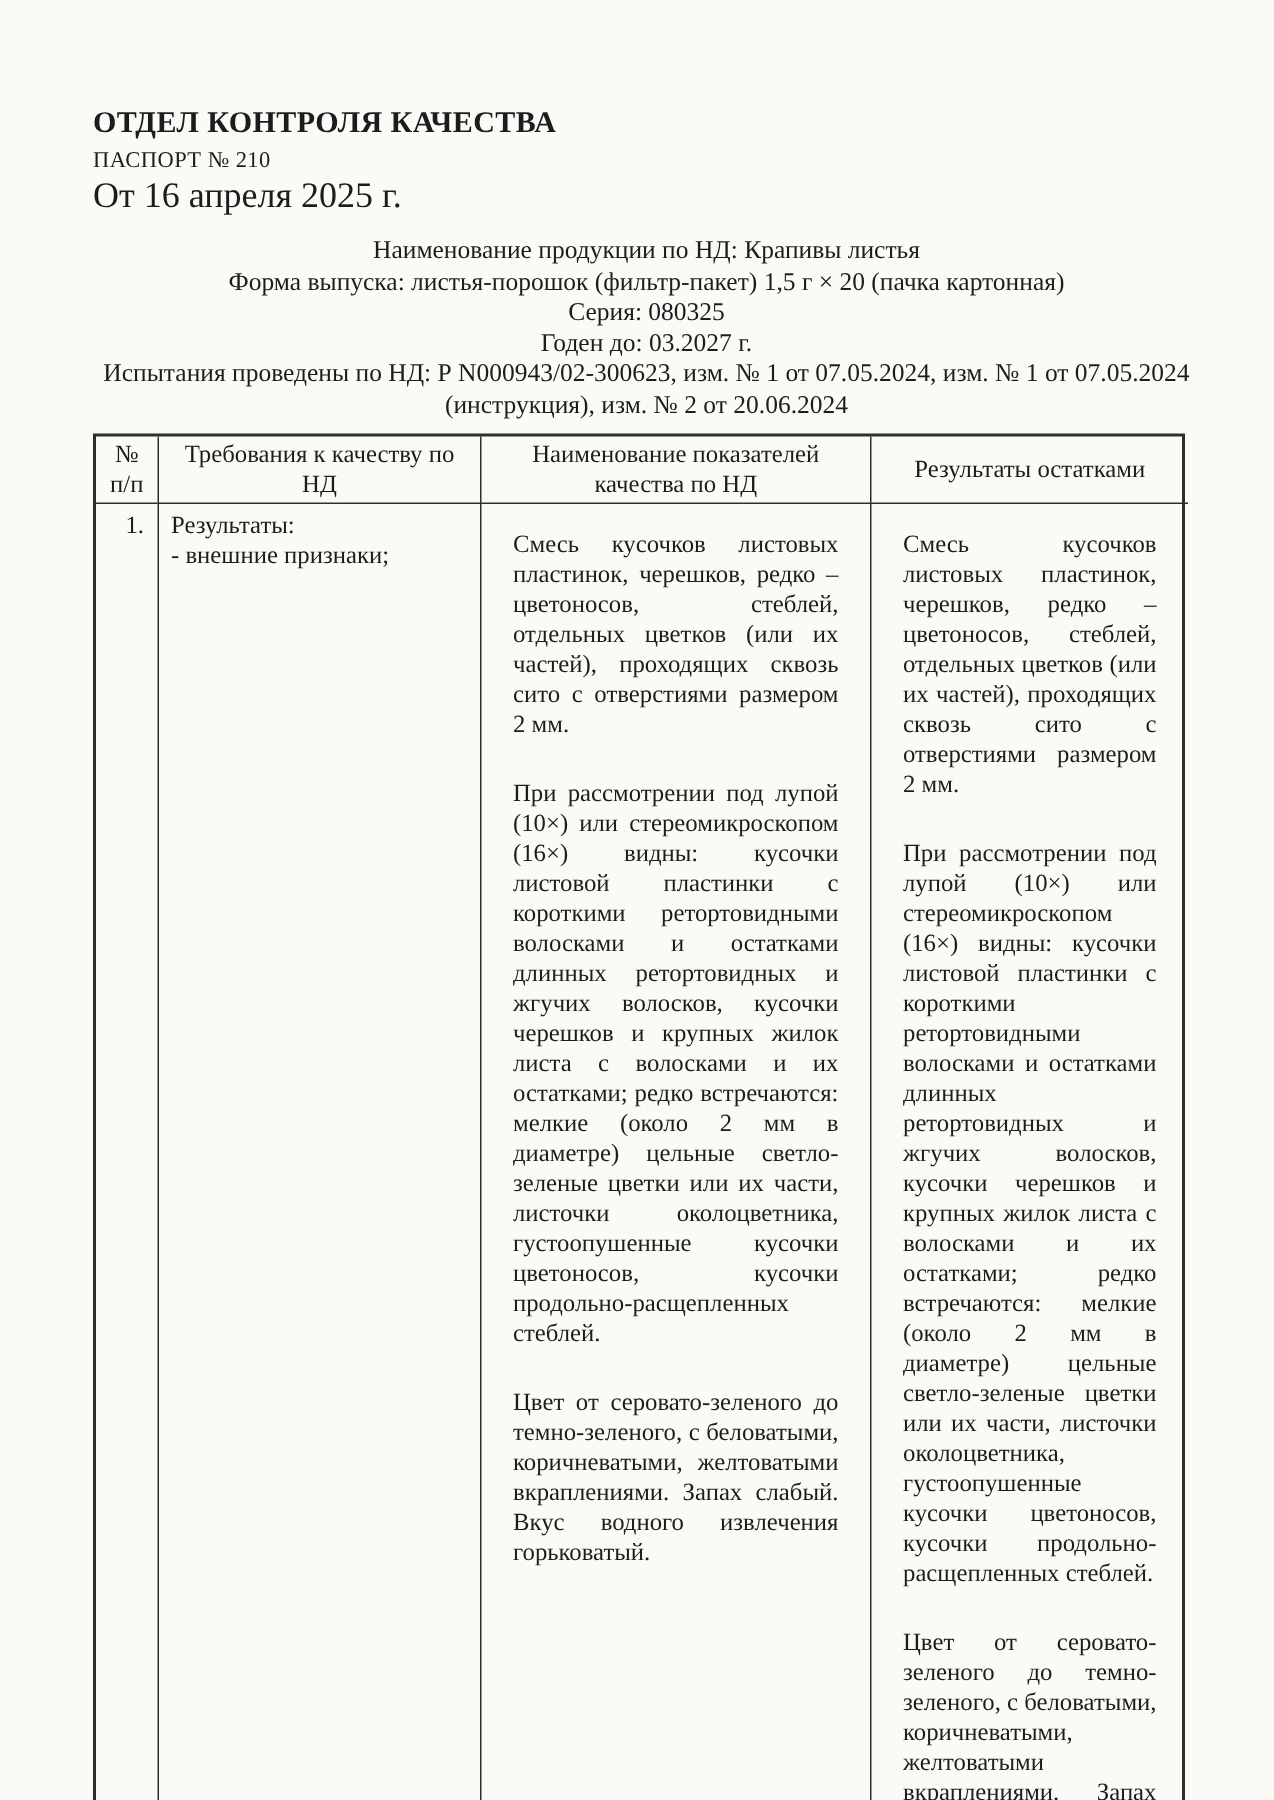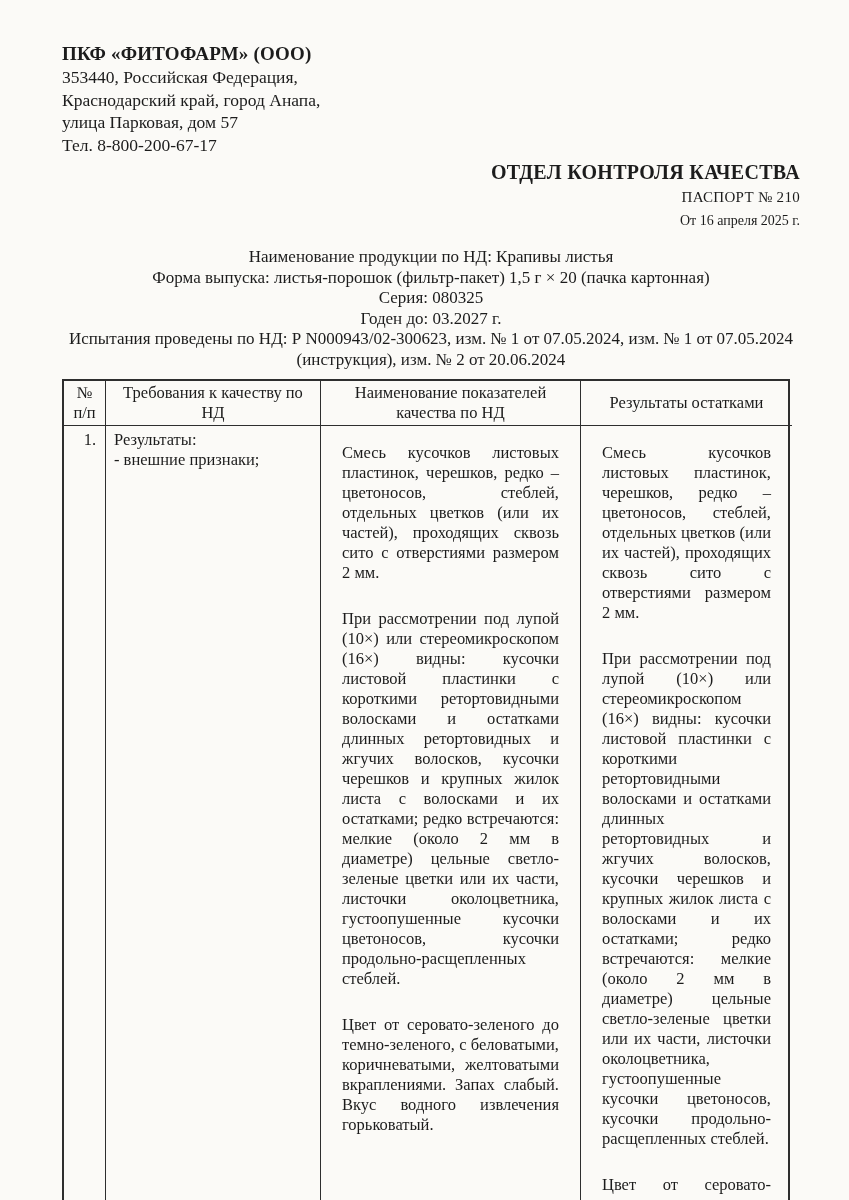--- a/index.html
+++ b/index.html
@@ -11,24 +11,24 @@
     font-family: "Liberation Serif", "DejaVu Serif", serif;
     overflow: hidden;
   }
   .page { width: 849px; height: 1200px; padding: 42px 49px 0 62px; }
 
   
   .company { font-size: 17.5px; line-height: 22.5px; }
   .company-name { font-size: 19px; font-weight: bold; line-height: 24px; letter-spacing: .2px; }
 
   
-  .title-block { text-align: right; margin-top: 4px; width: 738px; }
+  .title-block { text-align: left; margin-top: 28px; width: 738px; }
   .title-dept  { font-size: 20px; font-weight: bold; line-height: 25px; letter-spacing: .3px; }
   .title-pass  { font-size: 15px; font-weight: normal; line-height: 25px; letter-spacing: .3px; }
-  .title-date  { font-size: 14px; line-height: 22px; }
+  .title-date  { font-size: 24px; line-height: 22px; }
 
   
   .product { margin-top: 15px; font-size: 17px; line-height: 20.5px; width: 738px; }
   .product div { margin: 0; text-align: center; }
 
   
   .qc-table {
     margin-top: 9px;
     width: 728px;
     display: grid;
@@ -45,27 +45,20 @@
   .bcell { display: flex; flex-direction: column; min-height: 658px; padding: 4px 8px 0 8px; }
   .cell-num { text-align: right; padding-right: 9px; }
   .just p { margin: 13px; text-align: justify; text-align-last: left; }
   .plain p { margin: 0; }
 </style>
 </head>
 <body>
 
 <div class="page">
 
-  <div class="company">
-    <div class="company-name">ПКФ «ФИТОФАРМ» (ООО)</div>
-    <div>353440, Российская Федерация,</div>
-    <div>Краснодарский край, город Анапа,</div>
-    <div>улица Парковая, дом 57</div>
-    <div>Тел. 8-800-200-67-17</div>
-  </div>
 
   <div class="title-block">
     <div class="title-dept">ОТДЕЛ КОНТРОЛЯ КАЧЕСТВА</div>
     <div class="title-pass">ПАСПОРТ № 210</div>
     <div class="title-date">От 16 апреля 2025 г.</div>
   </div>
 
   <div class="product">
     <div>Наименование продукции по НД: Крапивы листья</div>
     <div>Форма выпуска: листья-порошок (фильтр-пакет) 1,5 г × 20 (пачка картонная)</div>

